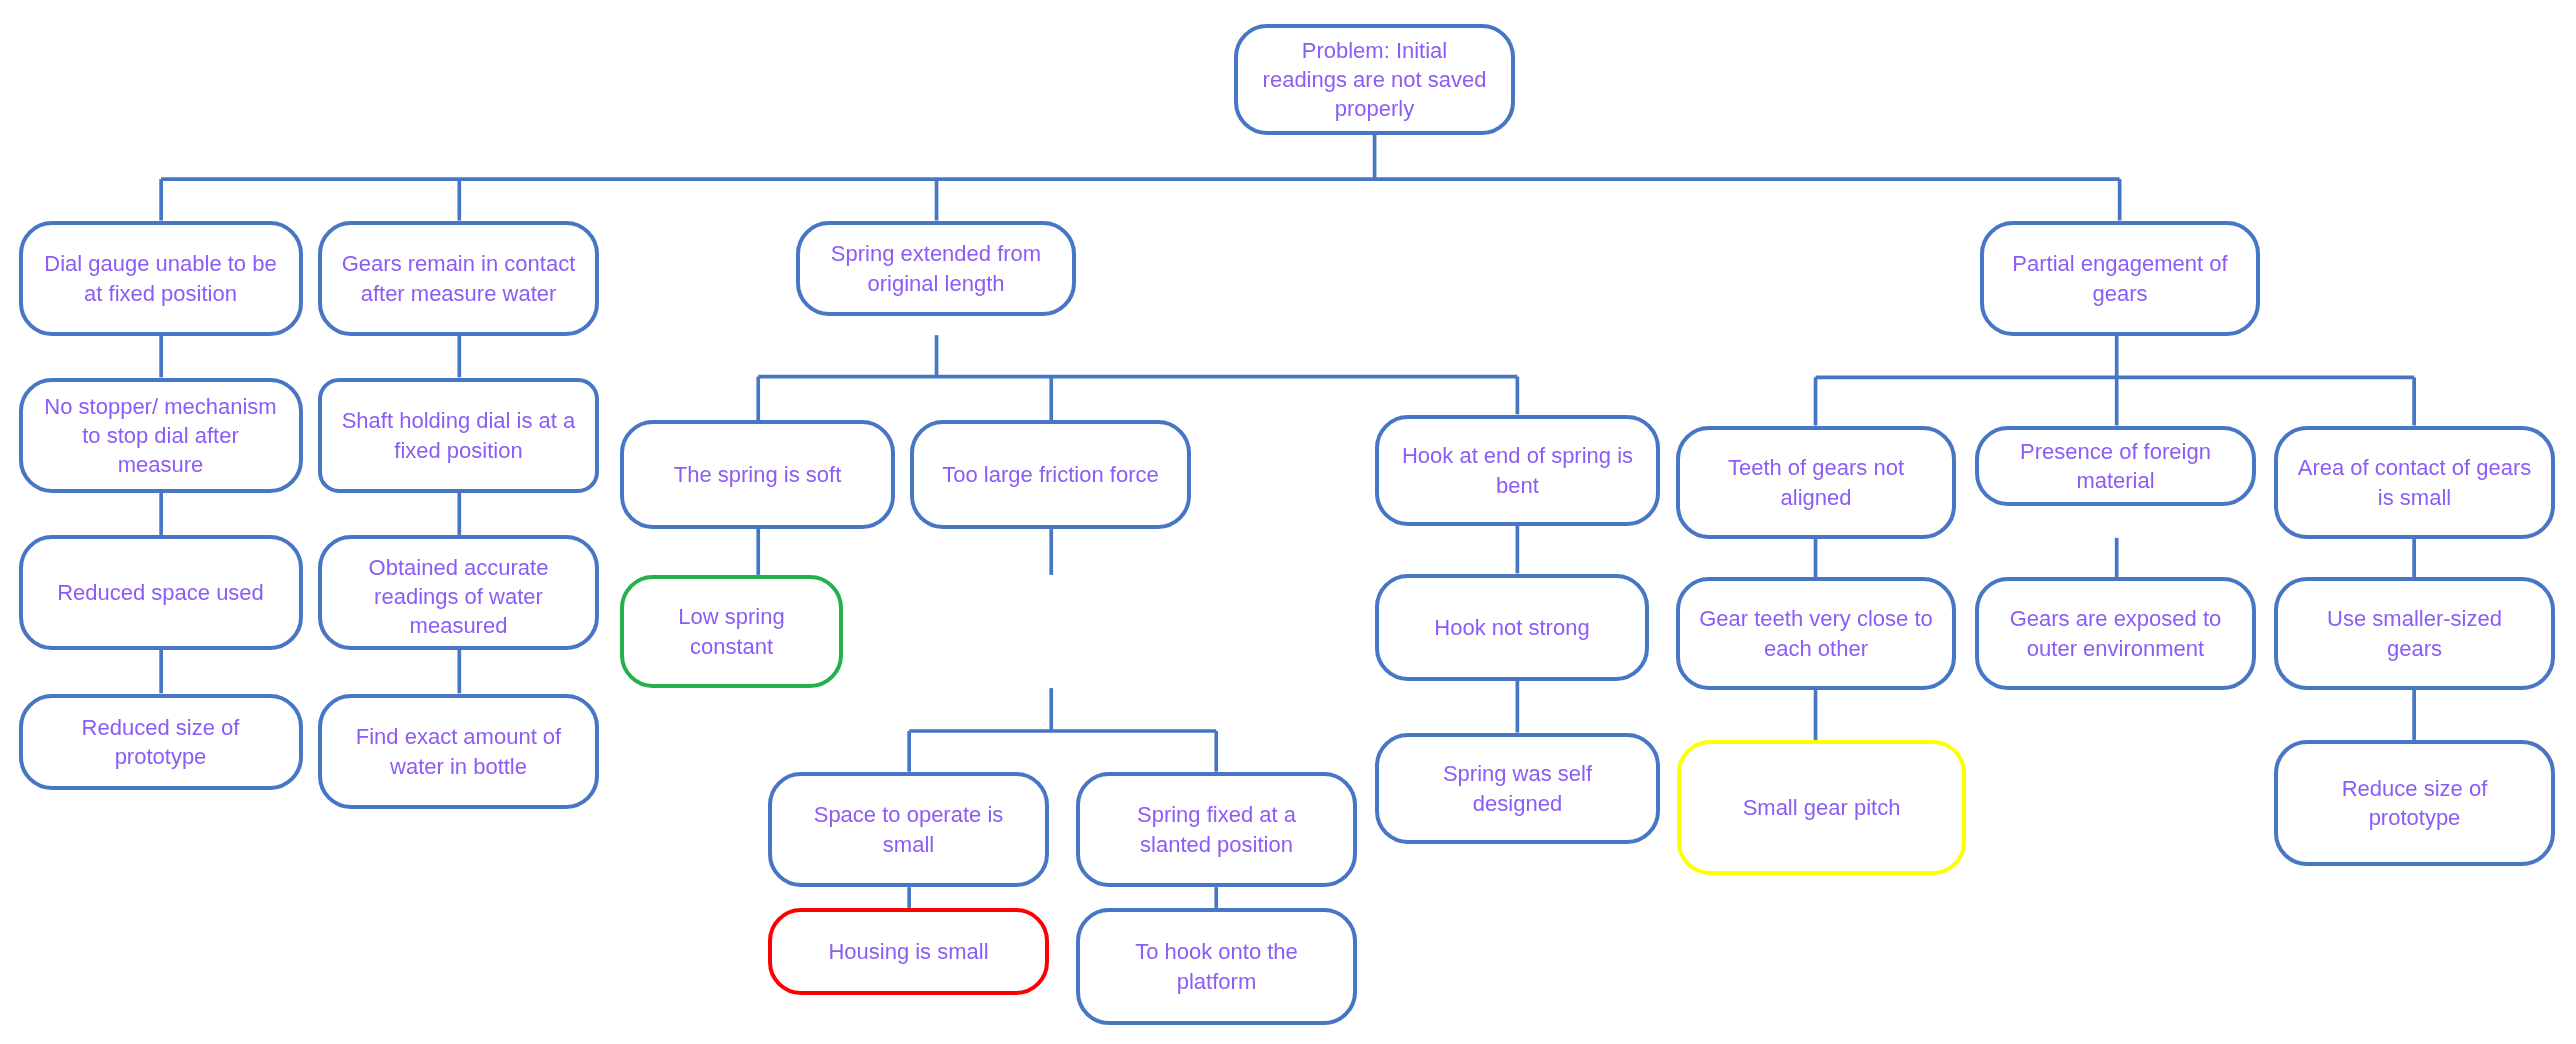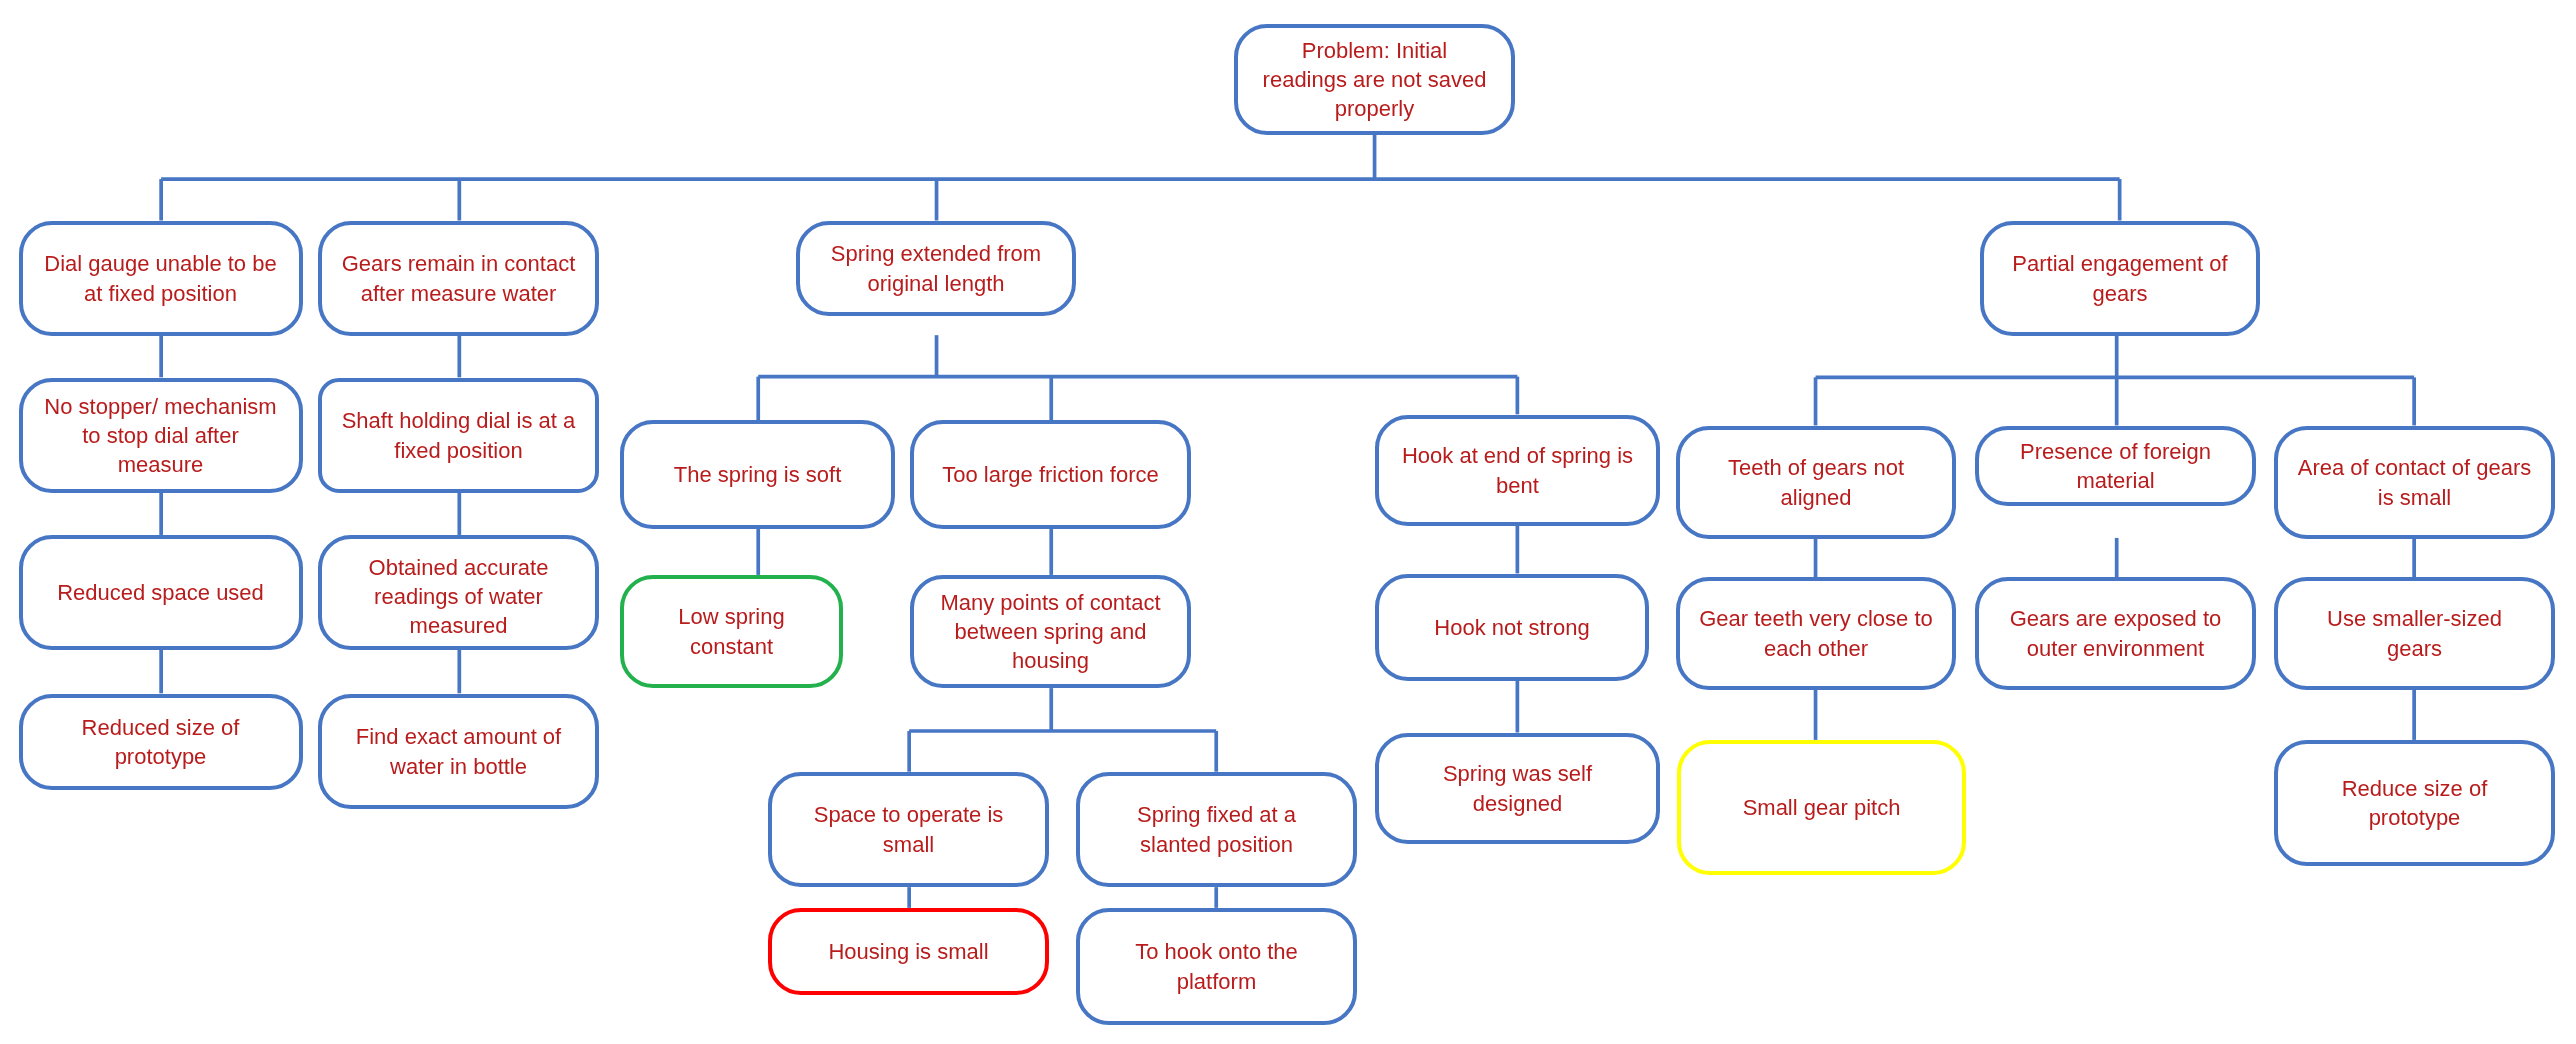--- a/index.html
+++ b/index.html
@@ -36,21 +36,21 @@
     position: absolute;
     box-sizing: border-box;
     border: 4.4px solid #4776C4;
     border-radius: 33px;
     background: #ffffff;
     display: flex;
     align-items: center;
     justify-content: center;
     text-align: center;
     padding: 6px 19px;
-    color: #b91c1c;
+    color: #8b5cf6;
     font-size: 22px;
     line-height: 1.32;
   }
   .node.green  { border-color: #22B14C; }
   .node.red    { border-color: #FF0000; }
   .node.yellow { border-color: #FFFF00; }
 
   
   #n-root          { left: 1234px; top: 24px;   width: 281px; height: 111px; }
   #n-dial          { left: 18.5px;   top: 221px;  width: 284px; height: 115px; }
@@ -174,23 +174,20 @@
   </div>
   <div class="node" id="n-friction">
     <span>Too large friction force</span>
   </div>
   <div class="node" id="n-hook-bent">
     <span>Hook at end of spring is bent</span>
   </div>
   <div class="node green" id="n-low-const">
     <span>Low spring constant</span>
   </div>
-  <div class="node" id="n-many-points">
-    <span>Many points of contact between spring and housing</span>
-  </div>
   <div class="node" id="n-hook-strong">
     <span>Hook not strong</span>
   </div>
   <div class="node" id="n-space-small">
     <span>Space to operate is small</span>
   </div>
   <div class="node" id="n-slanted">
     <span>Spring fixed at a slanted position</span>
   </div>
   <div class="node" id="n-self-designed">

